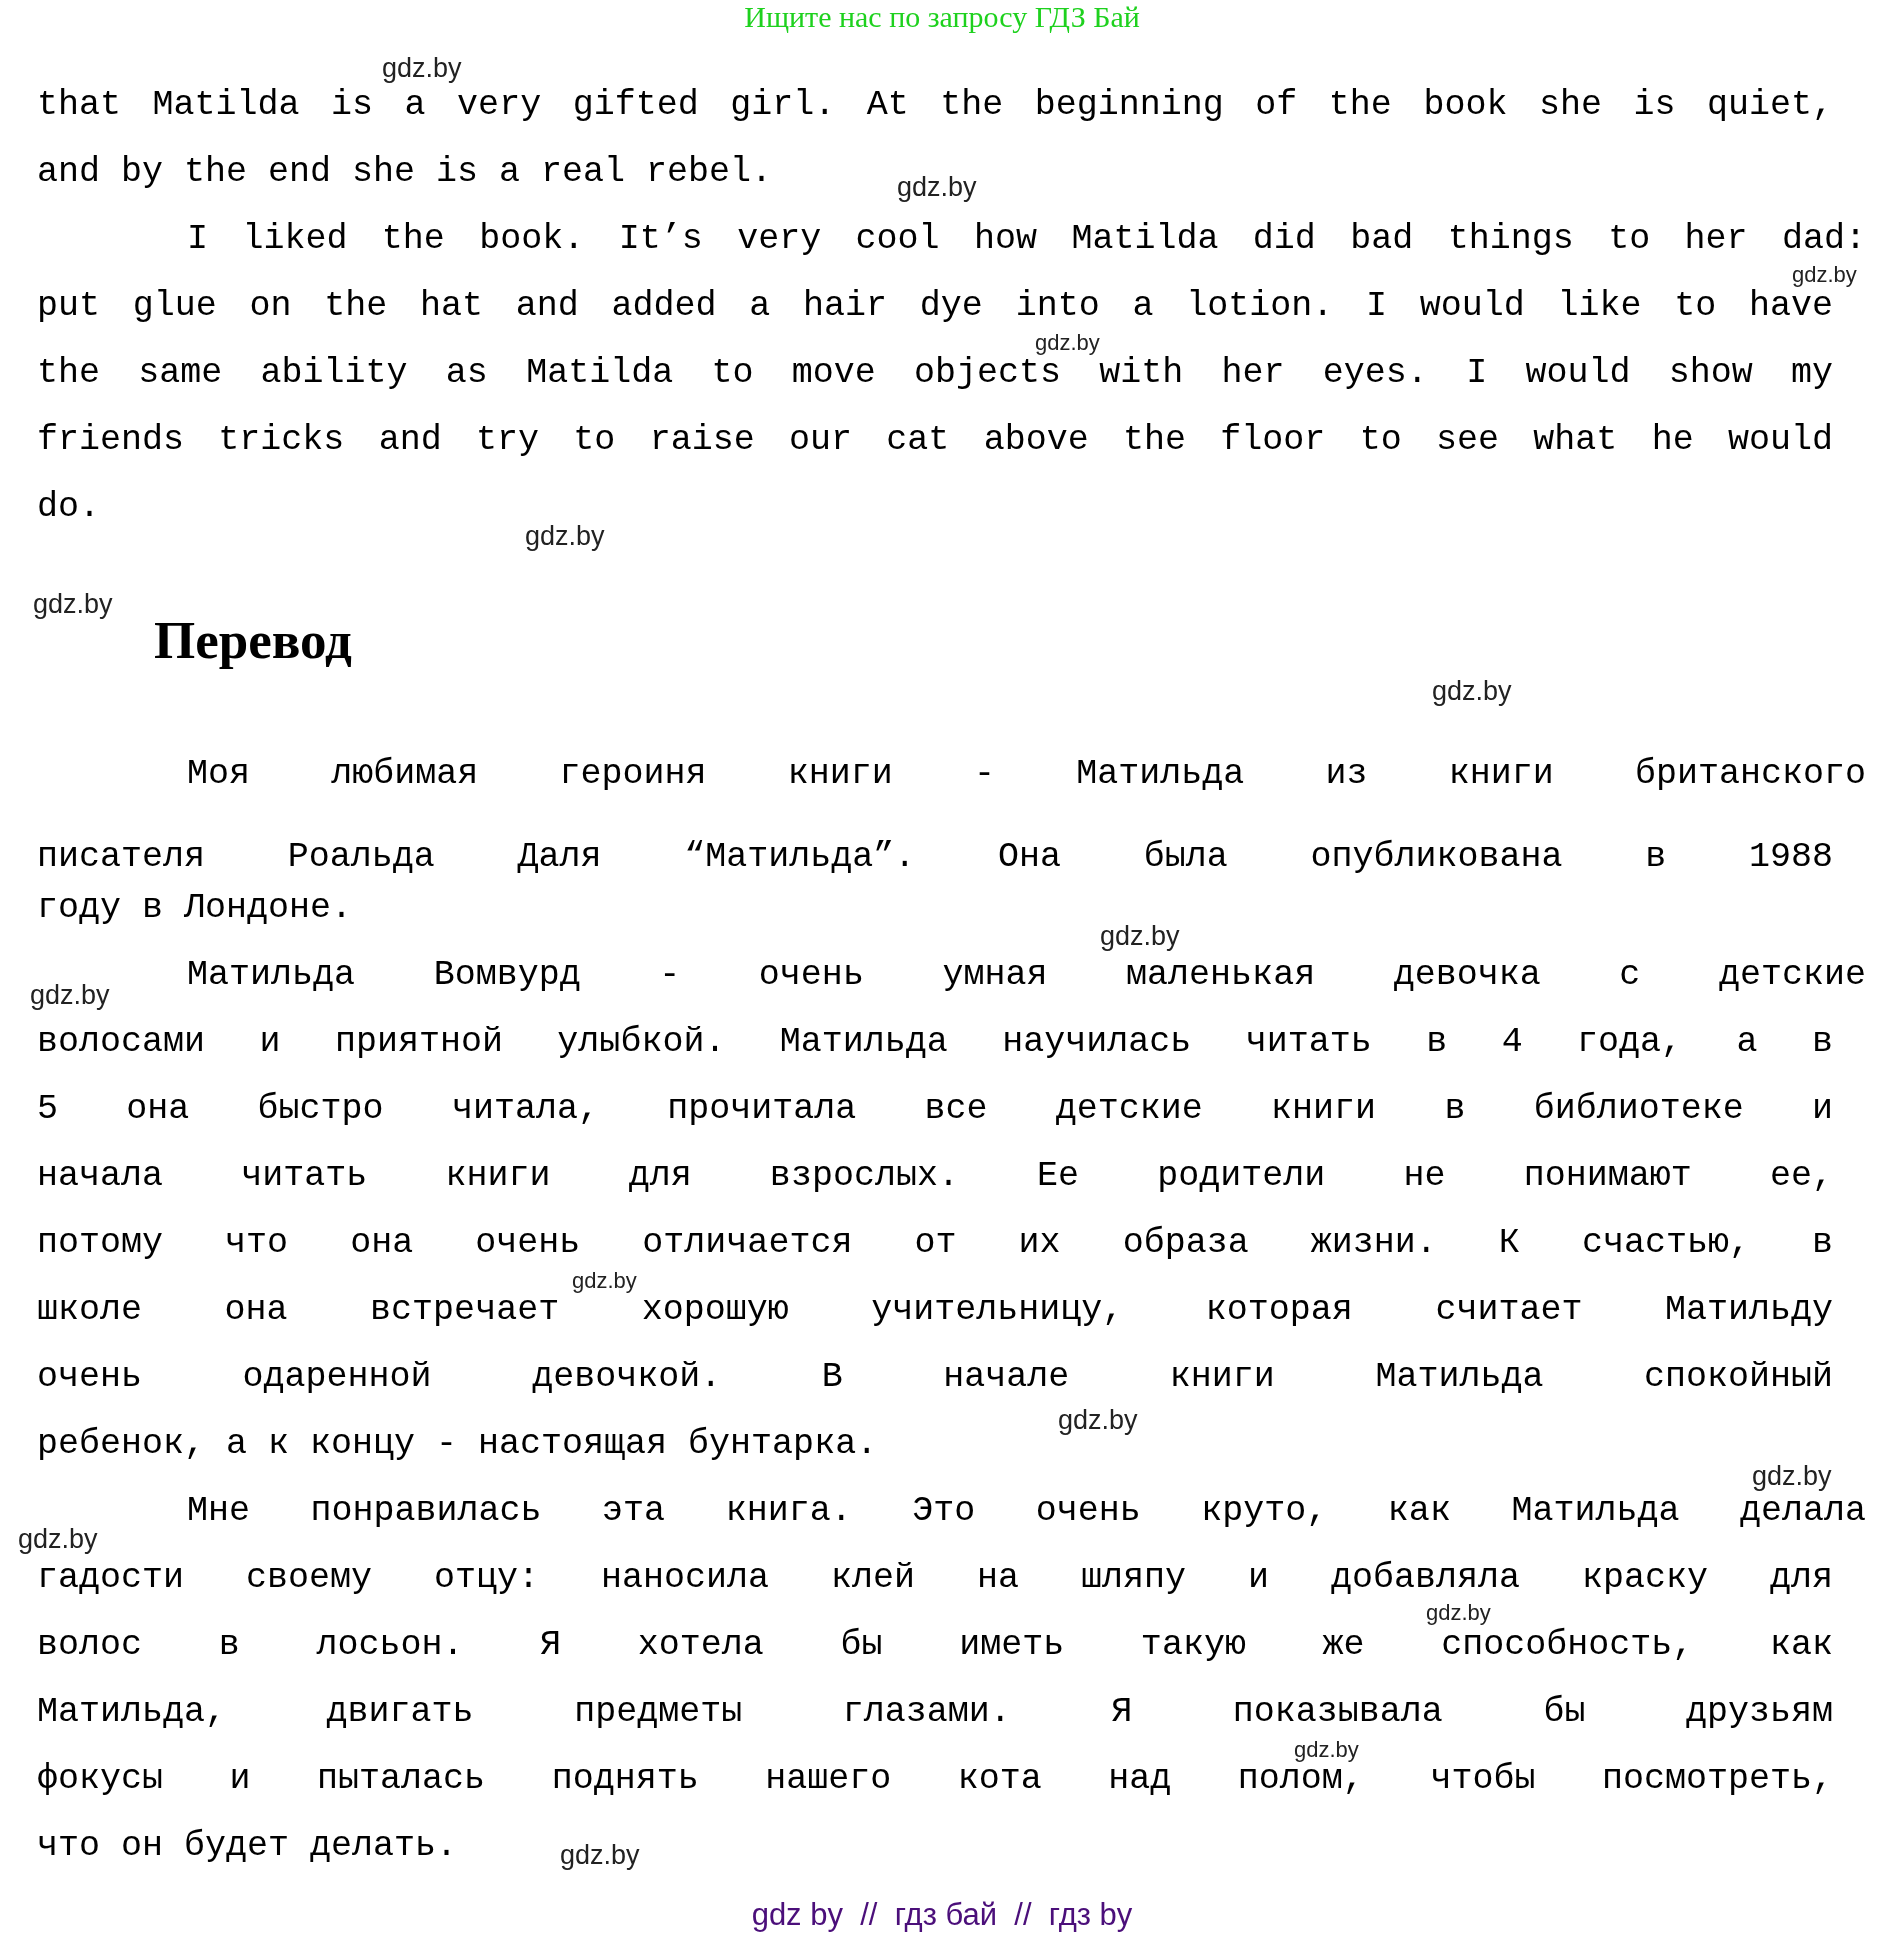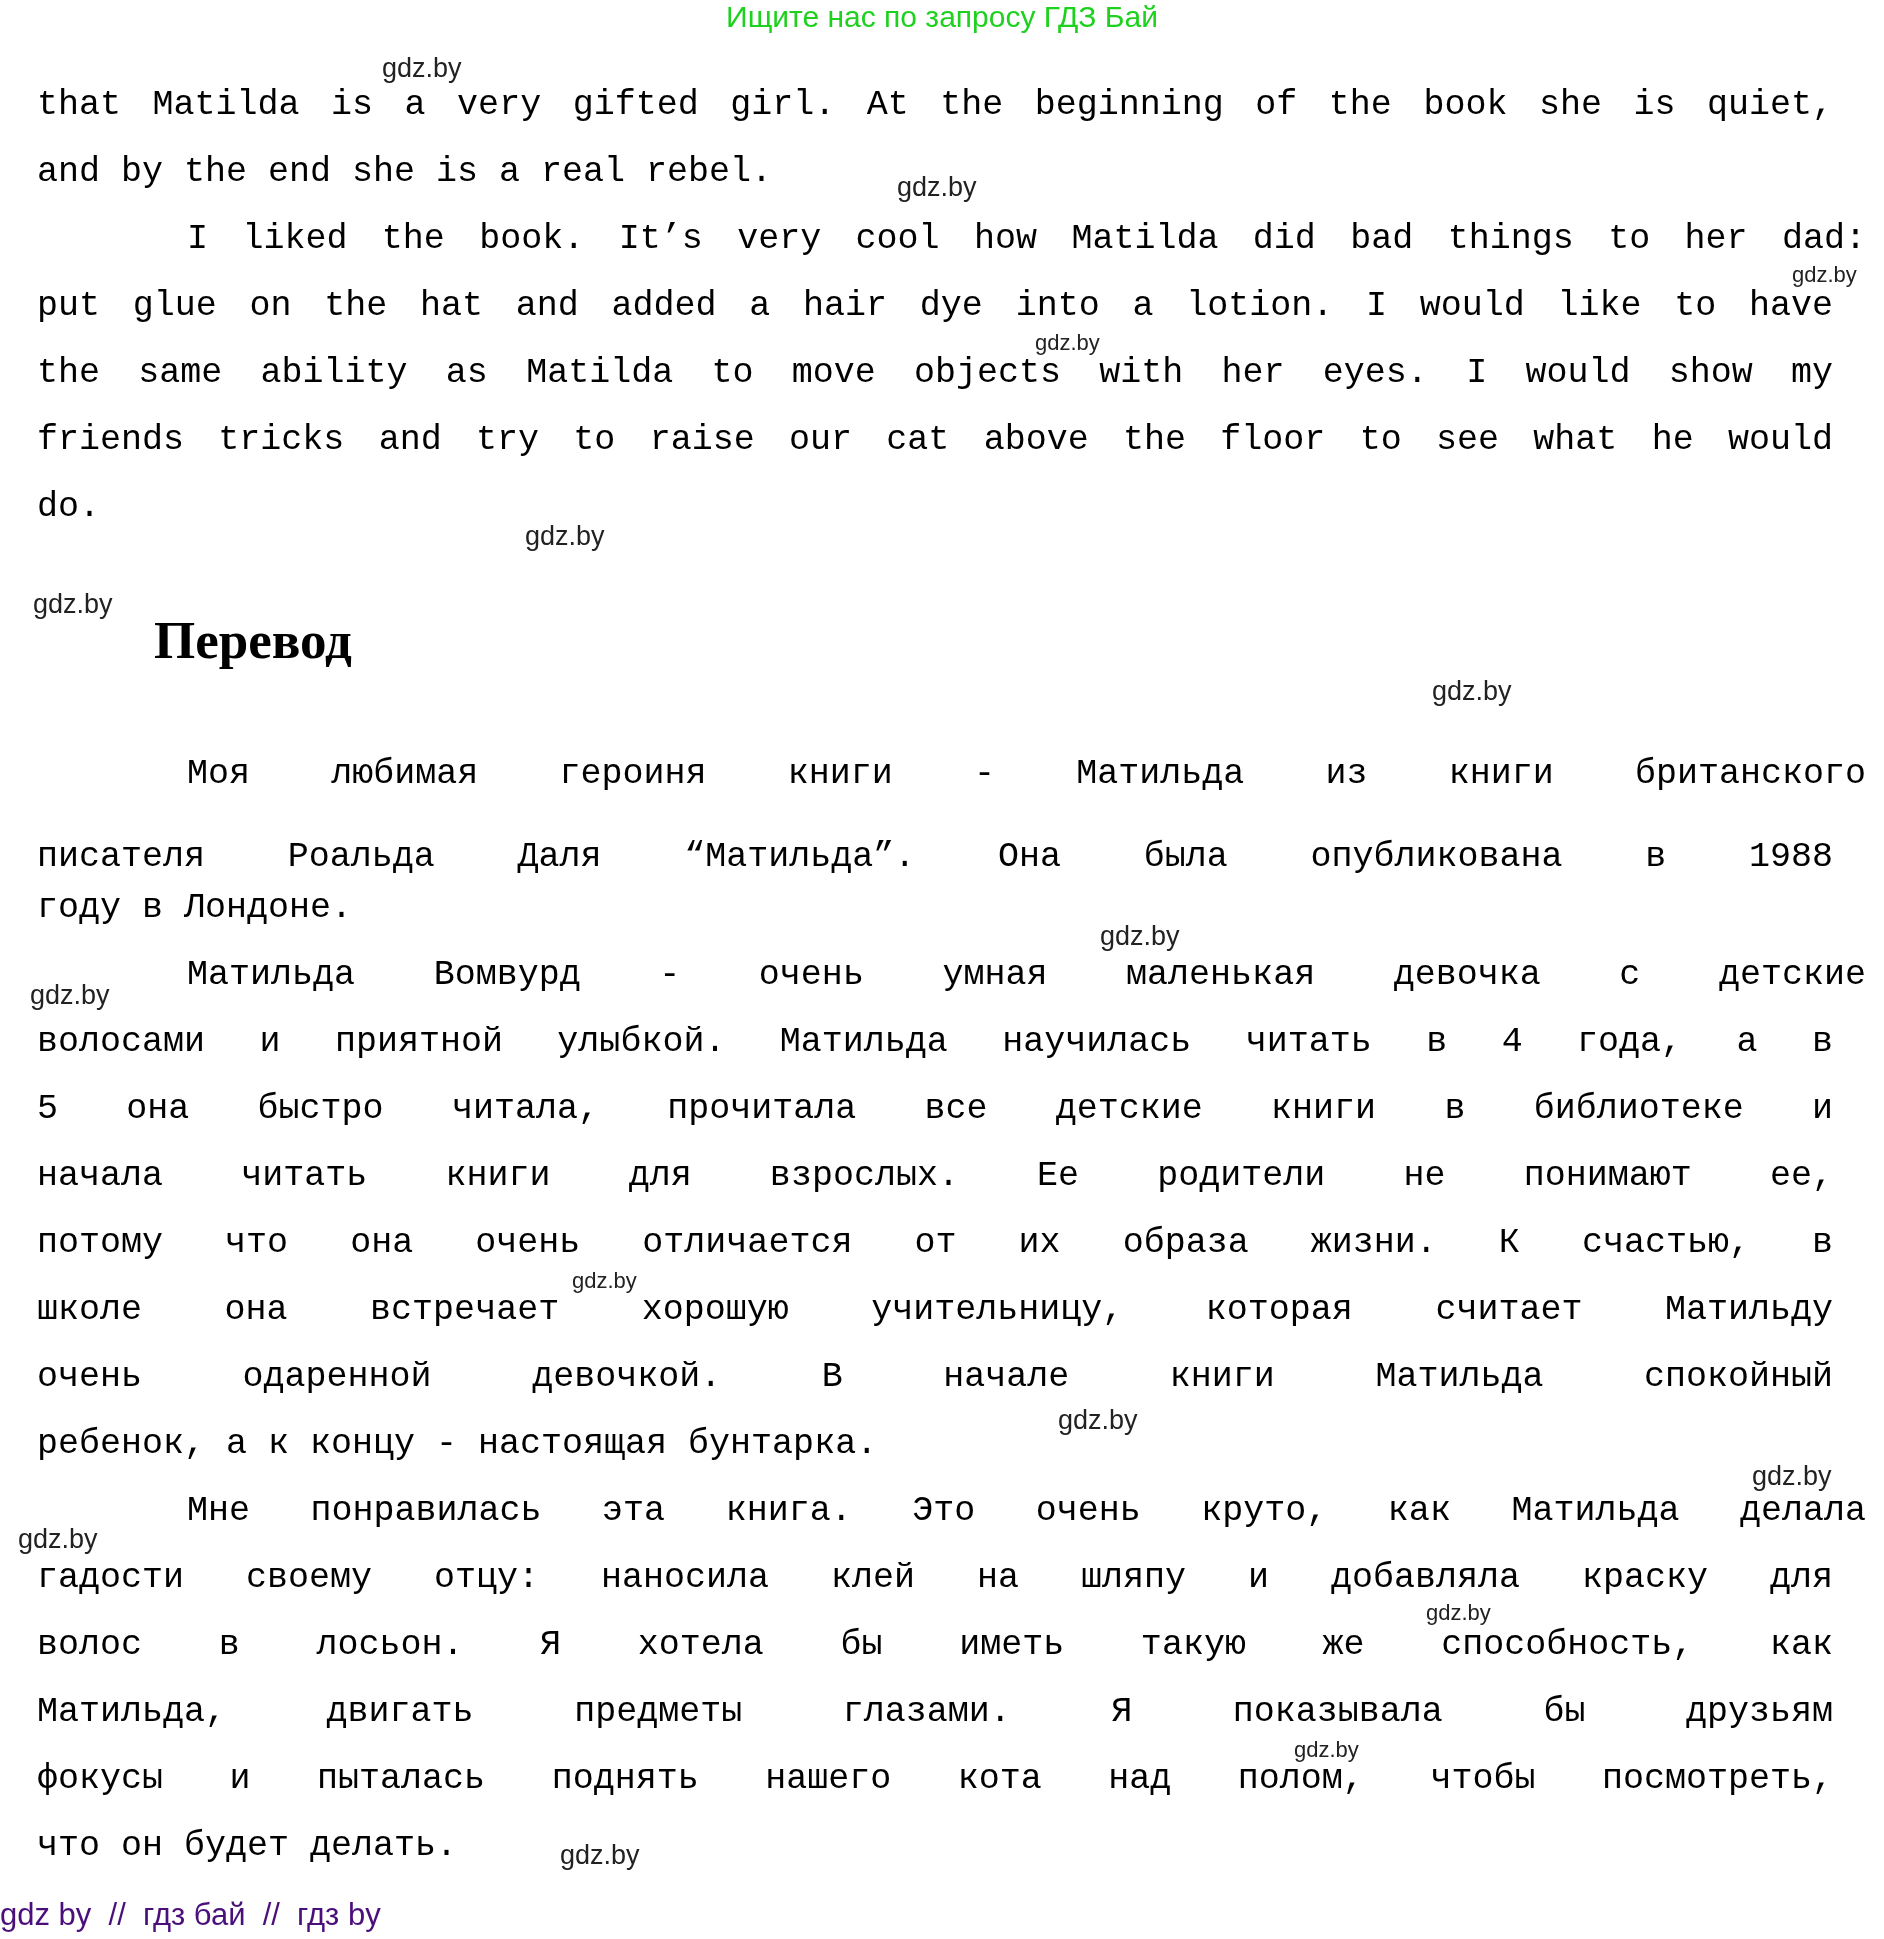--- a/index.html
+++ b/index.html
@@ -1,40 +1,40 @@
 <!DOCTYPE html>
 <html><head>
 <meta charset="utf-8">
 <style>
   html, body { margin: 0; padding: 0; background: #ffffff; }
   body { width: 1884px; height: 1939px; position: relative; overflow: hidden; }
   .top-banner {
     position: absolute; left: 0; top: 0; width: 1884px; height: 36px;
-    text-align: center; font-family: Liberation Sans, sans-serif;
+    text-align: center; font-family: Liberation Serif, serif;
     font-size: 30px; line-height: 34px; color: #1ed11e;
   }
   .line {
     position: absolute; left: 37px; width: 1796px;
     font-family: Liberation Mono, monospace; font-size: 35px; line-height: 62px;
     color: #000; white-space: nowrap; height: 62px;
     text-align: justify; text-align-last: justify;
   }
   .line.last { text-align-last: left; }
   .line.indent { left: 154px; width: 1679px; margin-left: 33px; }
   .heading {
     position: absolute; left: 154px; font-family: "Liberation Serif", serif;
     font-weight: bold; font-size: 53px; line-height: 62px; color: #000;
   }
   .wm {
     position: absolute; font-family: "Liberation Sans", sans-serif;
     font-size: 27px; line-height: 30px; color: #222; white-space: nowrap;
   }
   .wm.small { font-size: 22px; line-height: 26px; }
   .footer {
-    position: absolute; left: 0; top: 1897px; width: 1884px; 
+    position: absolute; left: 0; top: 1897px; width: 1884px; text-align: center;
     font-family: "Liberation Sans", sans-serif; font-size: 31px; line-height: 36px;
     color: #4b0f7a; white-space: pre;
   }
 </style>
 </head>
 <body>
 
 <div class="top-banner">Ищите нас по запросу ГДЗ Бай</div>
 
 <div class="line" style="top:74px">that Matilda is a very gifted girl. At the beginning of the book she is quiet,</div>

